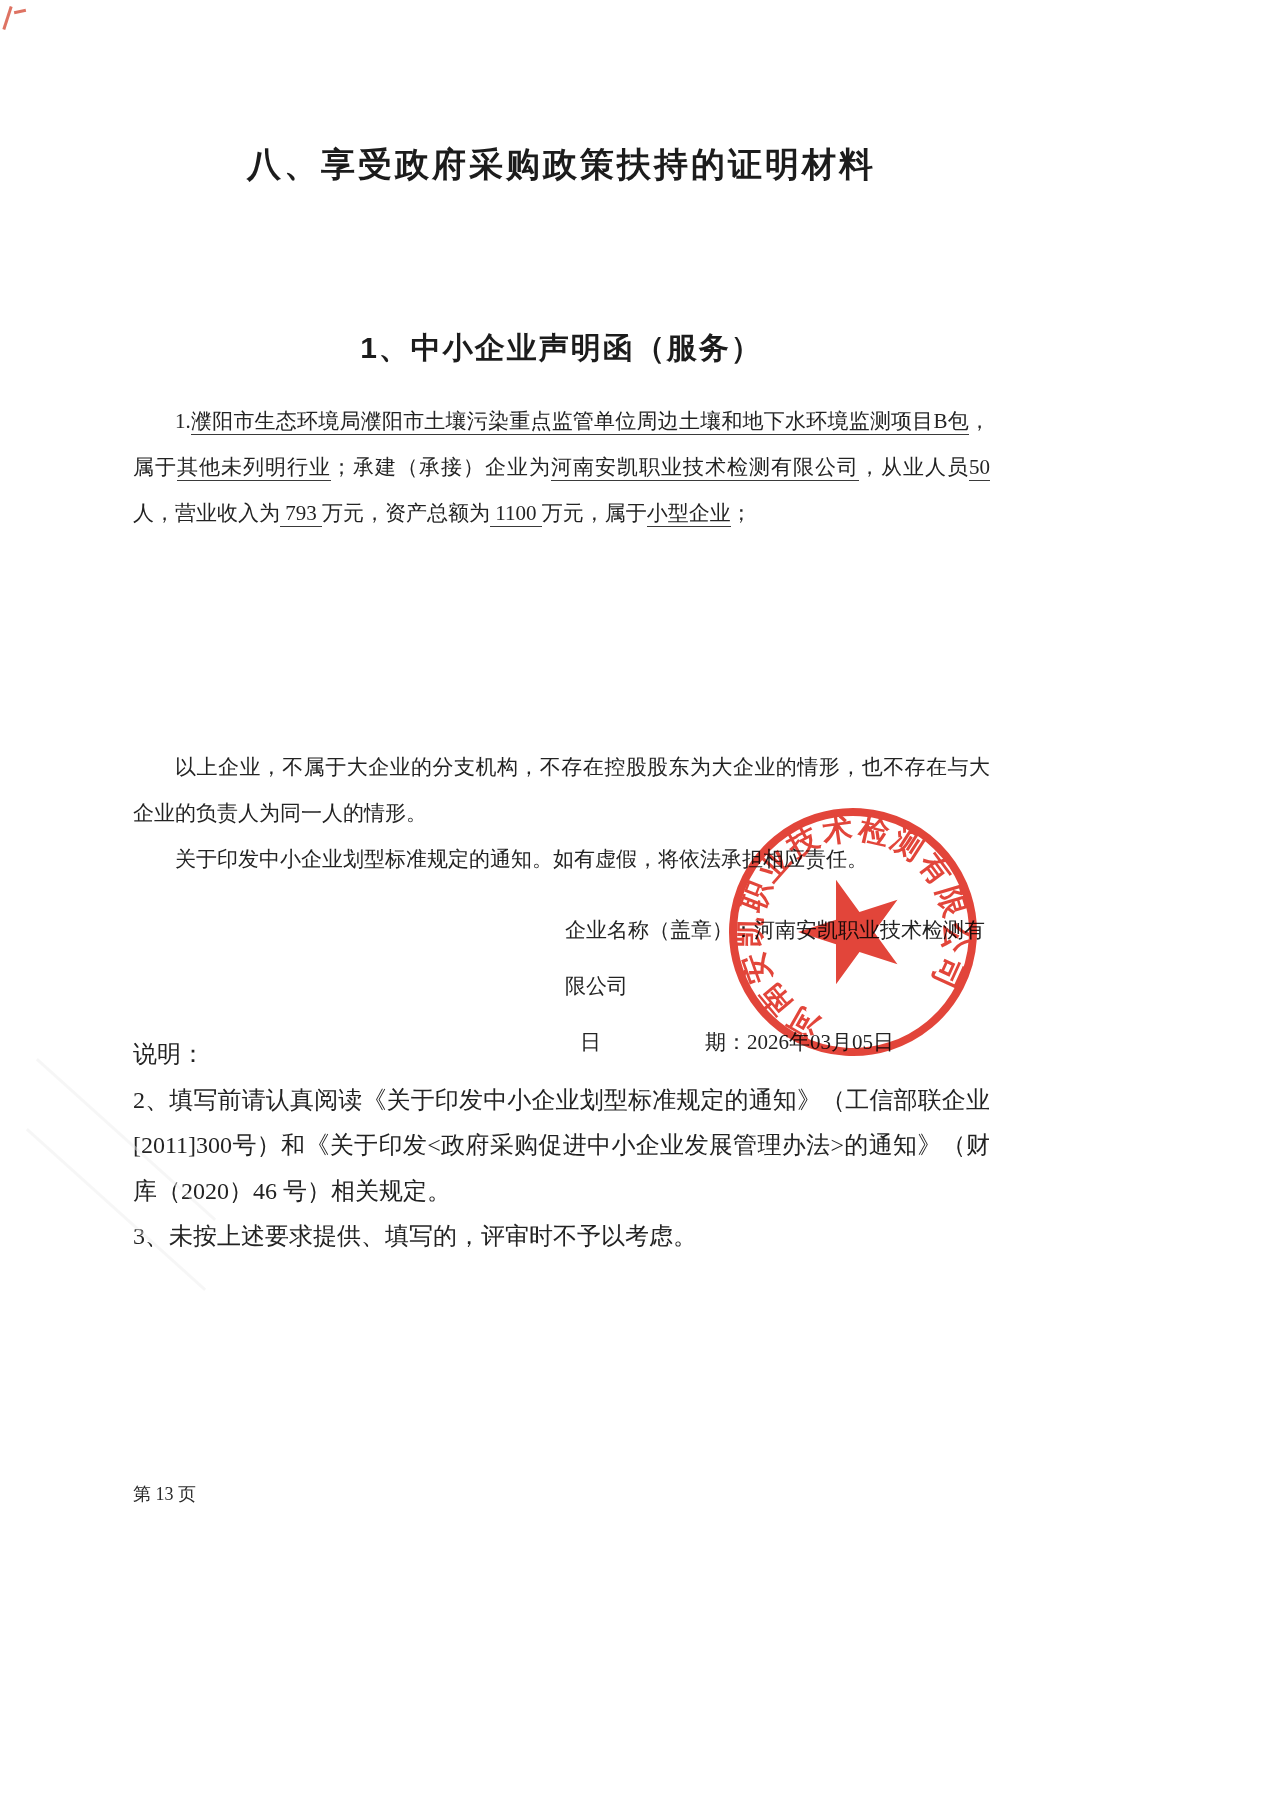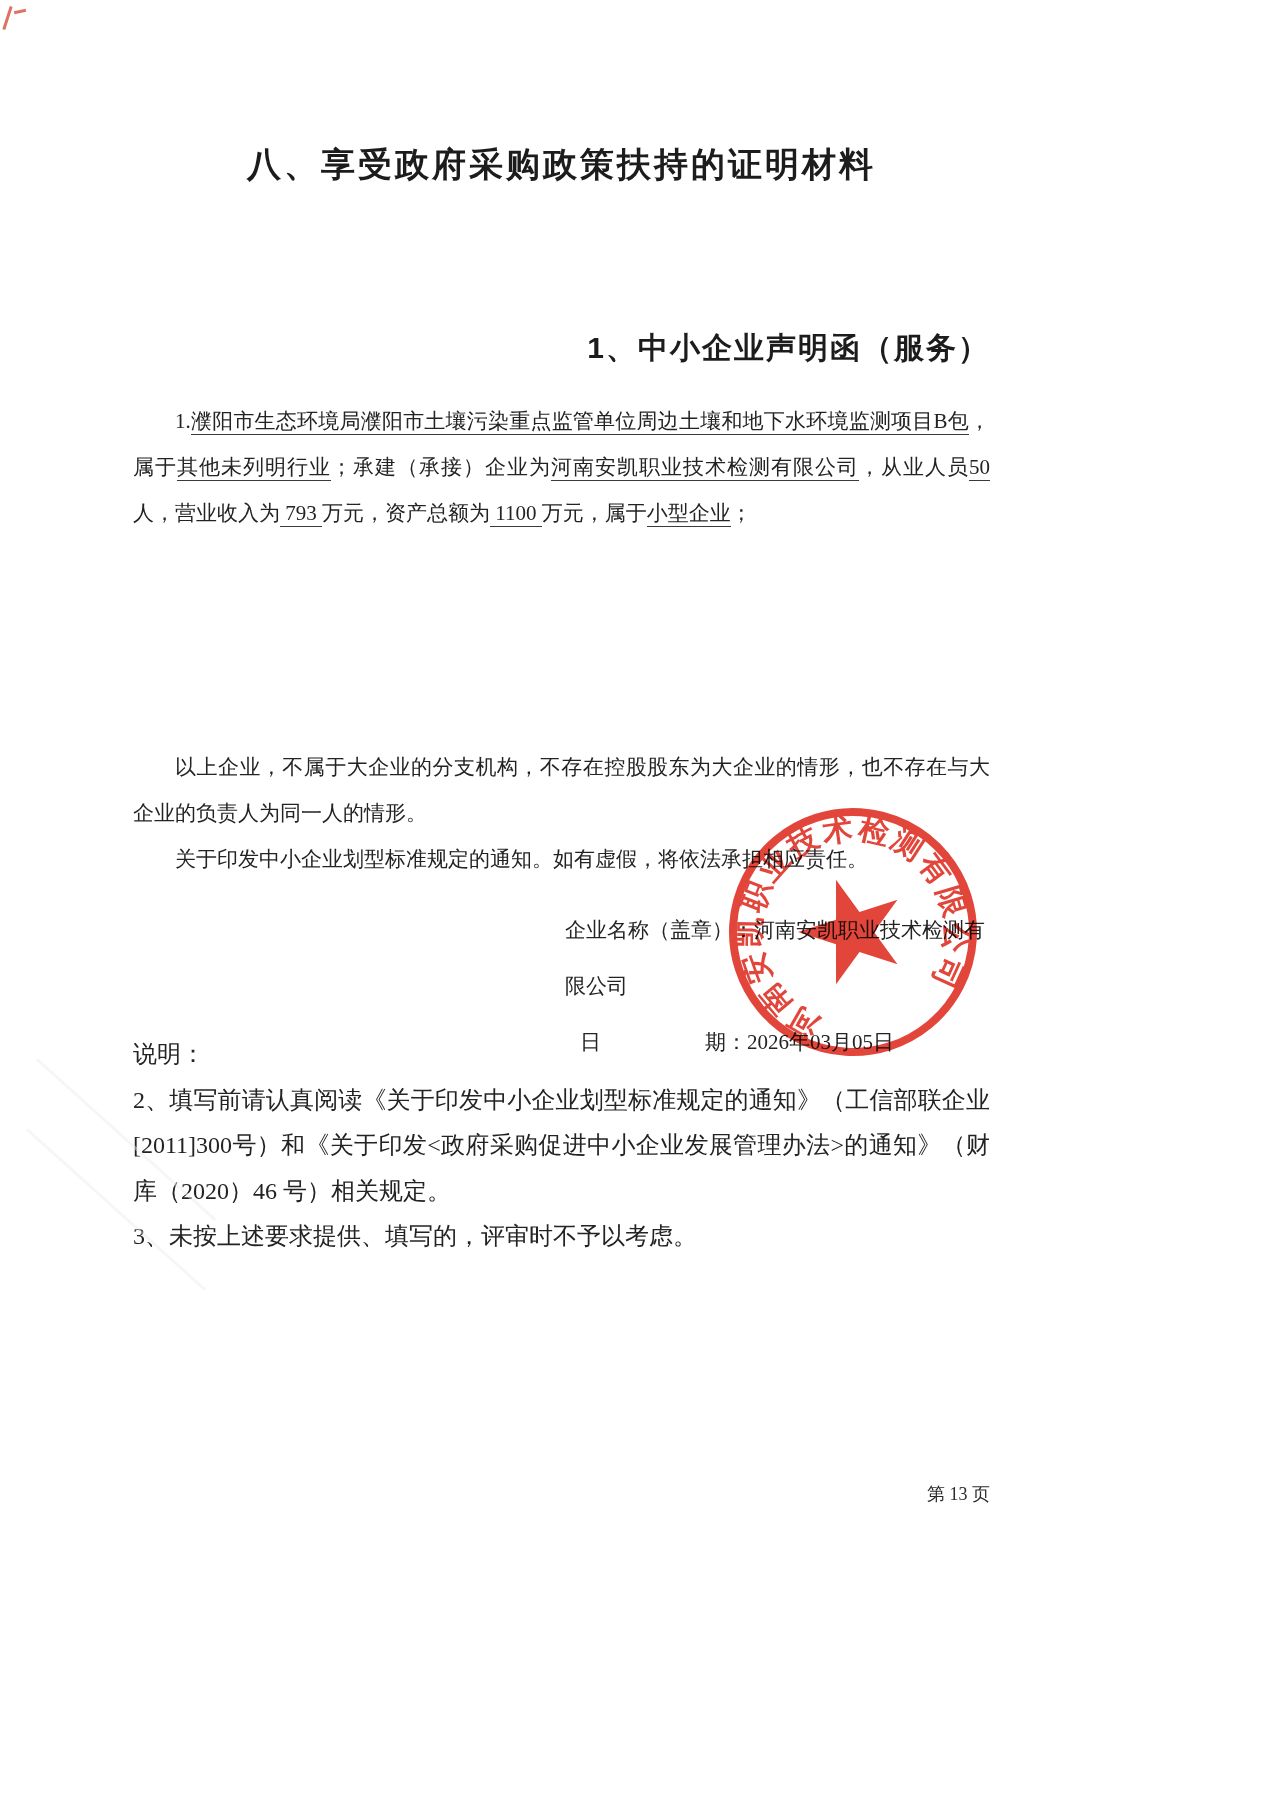--- a/index.html
+++ b/index.html
@@ -8,34 +8,34 @@
     position:relative; width:1280px; height:1811px; background:#ffffff;
     font-family:"Liberation Serif","DejaVu Serif",serif; color:#232323;
     overflow:hidden;
   }
   .col { position:absolute; left:133px; width:857px; }
   .title {
     top:142px; text-align:center; font-size:34px; font-weight:700; letter-spacing:3px;
     font-family:"Liberation Sans","DejaVu Sans",sans-serif; color:#1c1c1c;
   }
   .subtitle {
-    top:328px; text-align:right; font-size:30px; font-weight:700; letter-spacing:2px;
+    top:328px; text-align:center; font-size:30px; font-weight:700; letter-spacing:2px;
     font-family:"Liberation Sans","DejaVu Sans",sans-serif; color:#1c1c1c;
   }
   .body-block { font-size:21px; line-height:46px; text-align:justify; }
   .para { text-indent:2em; }
   .u { border-bottom:1.5px solid #3a3a3a; padding-bottom:1px; }
   .block1 { top:398px; }
   .block2 { top:744px; }
   .sig-block { top:902px; line-height:56px; font-size:21px; }
   .sig-company { margin-left:432px; }
   .sig-date { margin-left:447px; }
   .date-gap { display:inline-block; width:104px; }
   .notes-block { top:1032px; font-size:24px; line-height:45.5px; text-align:justify; }
-  .footer { top:1482px; text-align:right; font-size:18px; color:#2a2a2a; }
+  .footer { top:1482px; text-align:left; font-size:18px; color:#2a2a2a; }
   .seal {
     position:absolute; left:693px; top:772px; width:320px; height:320px;
     color:var(--seal-color,#de2b1e); mix-blend-mode:multiply; opacity:.88;
     pointer-events:none;
   }
   .seal-ring { fill:none; stroke:currentColor; stroke-width:8; }
   .seal-star { fill:currentColor; }
   .seal-text {
     font-size:30px; font-weight:700; fill:currentColor; letter-spacing:3px;
     font-family:"Liberation Sans","DejaVu Sans",sans-serif;

